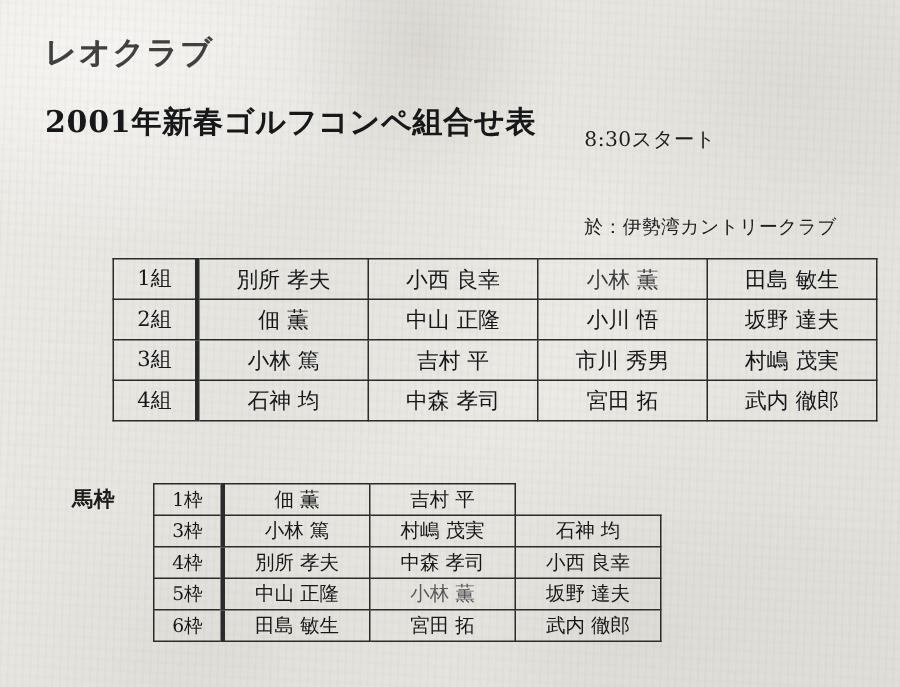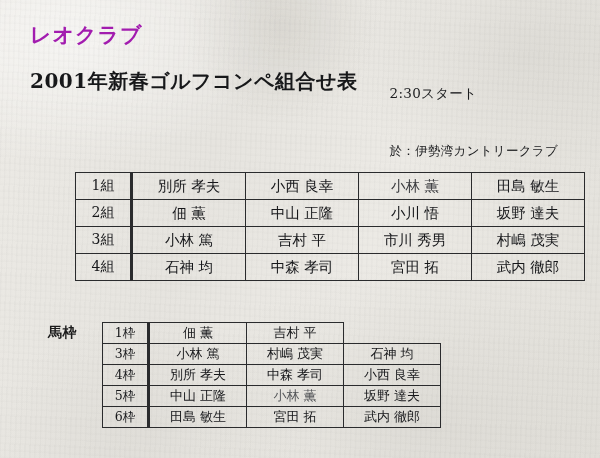--- a/index.html
+++ b/index.html
@@ -45,21 +45,21 @@
     position: absolute;
     left: 30px;
     top: 22px;
   }
   .title-1 {
     font-family: Liberation Serif, serif;
     font-size: 21px;
     font-weight: bold;
     letter-spacing: 1px;
     line-height: 1.25;
-    color: #a21caf;
+    color: #404040;
   }
   .title-2 {
     font-family: "DejaVu Serif", serif;
     font-size: 20px;
     font-weight: bold;
     letter-spacing: 0.5px;
     line-height: 1.3;
     margin-top: 20px;
     color: #17181a;
   }
@@ -171,21 +171,21 @@
 <div class="paper"></div>
 
 <div class="sheet">
 
   <div class="title-block">
     <div class="title-1">レオクラブ</div>
     <div class="title-2">2001年新春ゴルフコンペ組合せ表</div>
   </div>
 
   <div class="meta-block">
-    <div class="meta-line">2:30スタート</div>
+    <div class="meta-line">8:30スタート</div>
     <div class="meta-line small">於：伊勢湾カントリークラブ</div>
   </div>
 
   <div class="groups-wrap">
     <table class="grid groups">
       <tbody>
         <tr>
           <td class="grp">1組</td>
           <td class="name">別所 孝夫</td>
           <td class="name">小西 良幸</td>

